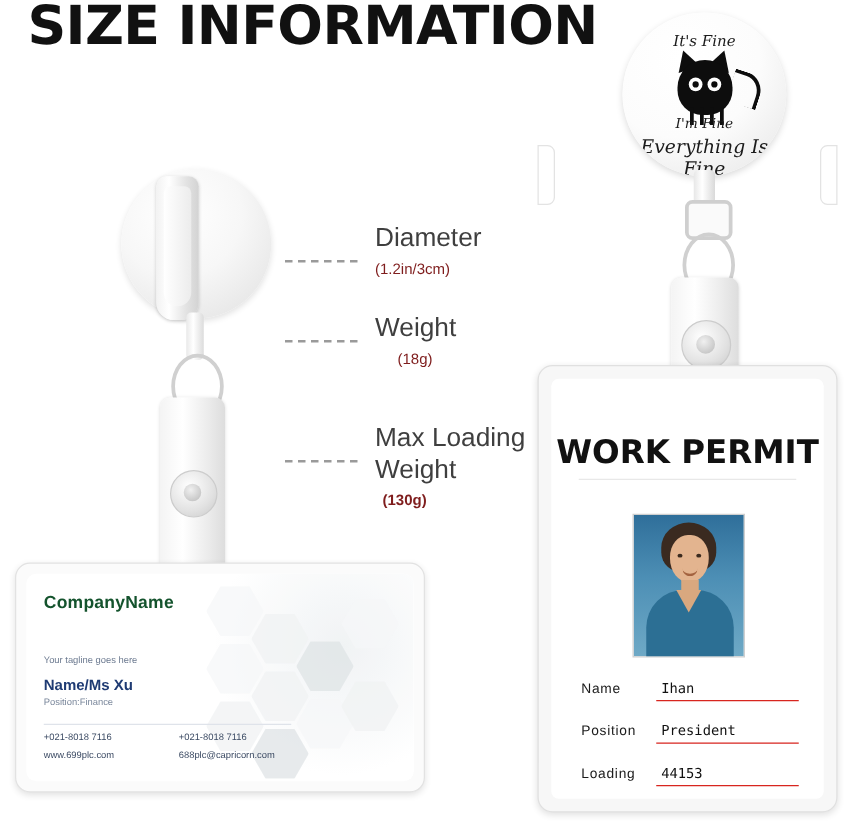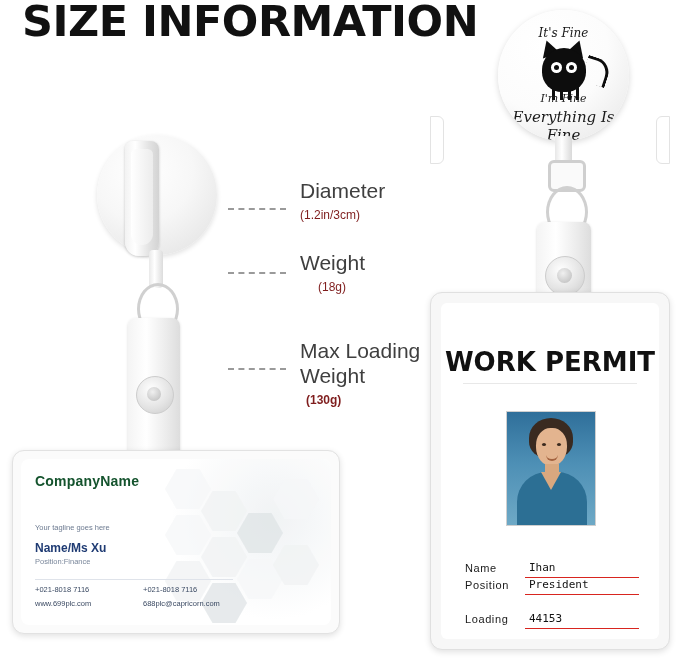--- a/index.html
+++ b/index.html
@@ -658,21 +658,21 @@
         <div class="hair"></div>
         <div class="face"></div>
         <div class="eye l"></div>
         <div class="eye r"></div>
         <div class="smile"></div>
         <div class="neck"></div>
         <div class="scrubs"></div>
         <div class="scrub-v"></div>
       </div>
 
-      <div class="field" style="top:238px;margin-top:17px;">
+      <div class="field" style="top:238px;">
         <span class="lbl">Name</span>
         <span class="val">Ihan</span>
         <span class="rule"></span>
       </div>
 
       <div class="field" style="top:272px;text-decoration:underline;">
         <span class="lbl">Position</span>
         <span class="val">President</span>
         <span class="rule"></span>
       </div>

